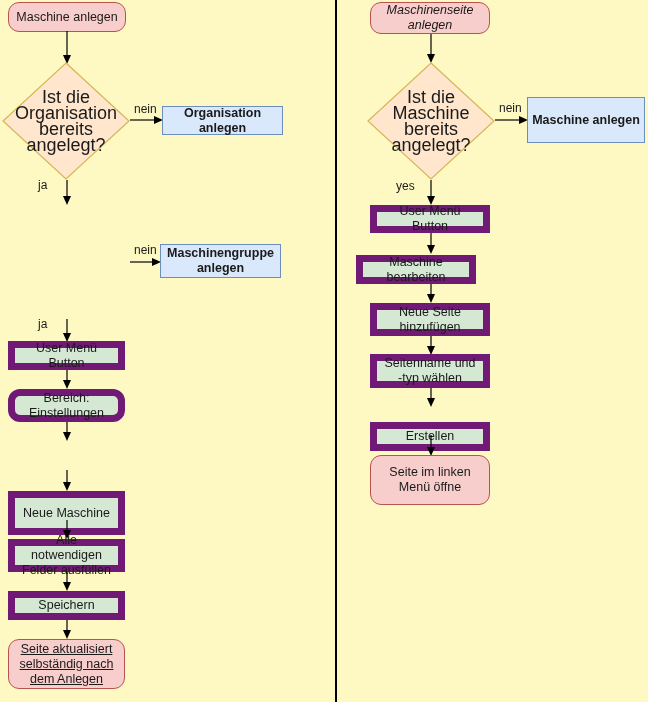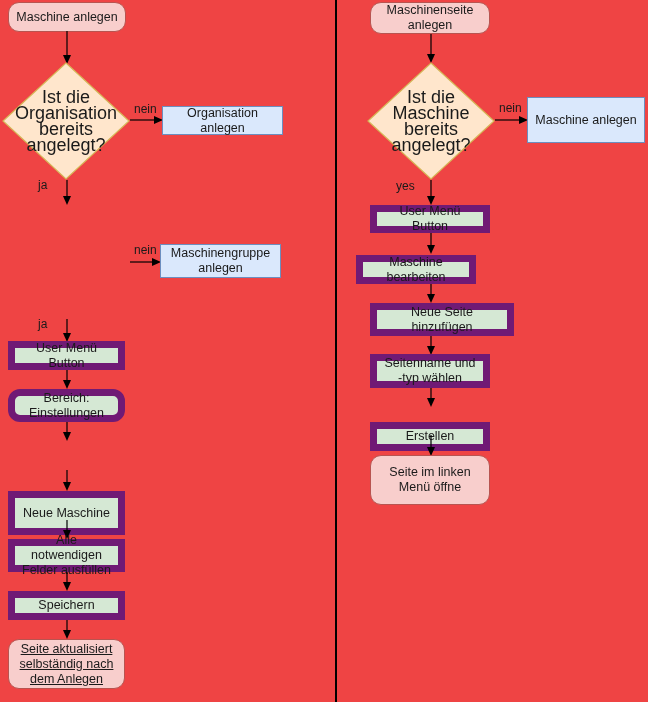--- a/index.html
+++ b/index.html
@@ -8,21 +8,21 @@
     background: #ffffff;
   }
   body {
     font-family: "Liberation Sans", sans-serif;
     -webkit-font-smoothing: antialiased;
   }
   #canvas {
     position: relative;
     width: 648px;
     height: 702px;
-    background: #ef4444;
+    background: #fef9c3;
     overflow: hidden;
   }
   .node {
     position: absolute;
     box-sizing: border-box;
     display: flex;
     align-items: center;
     justify-content: center;
     text-align: center;
     font-size: 12.5px;
@@ -35,20 +35,21 @@
     border: 1px solid #b85450;
     border-radius: 11px;
   }
   .node.process {
     background: #d5e8d4;
     border: 7px solid #701a75;
   }
   .node.alt {
     background: #dae8fc;
     border: 1px solid #6c8ebf;
+    font-weight: bold;
   }
   .diamond {
     position: absolute;
   }
   .diamond svg {
     display: block;
     position: absolute;
     top: 0;
     left: 0;
   }
@@ -194,21 +195,21 @@
     <line x1="7" y1="0" x2="7" y2="12"></line>
     <polygon points="7,19 3,10 11,10"></polygon>
   </svg>
 
   <div class="node terminator" style="left:8px; top:639px; width:117px; height:50px;text-decoration:underline;">
     <span>Seite aktualisiert selbständig nach dem Anlegen</span>
   </div>
 
   <div class="divider" style="left:335px; top:0px; width:2px; height:702px;"></div>
 
-  <div class="node terminator" style="left:370px; top:2px; width:120px; height:32px;">
+  <div class="node terminator" style="left:370px; top:2px; width:120px; height:32px;font-style:italic;">
     <span>Maschinenseite anlegen</span>
   </div>
 
   <svg class="edge" style="left:424px; top:34px; width:14px; height:30px;" viewBox="0 0 14 30">
     <line x1="7" y1="0" x2="7" y2="22"></line>
     <polygon points="7,29 3,20 11,20"></polygon>
   </svg>
 
   <div class="diamond" style="left:367px; top:62px; width:128px; height:118px;">
     <svg width="128" height="118" viewBox="0 0 128 118">
@@ -244,21 +245,21 @@
   </svg>
 
   <div class="node process" style="left:356px; top:255px; width:120px; height:29px;">
     <span>Maschine bearbeiten</span>
   </div>
   <svg class="edge" style="left:424px; top:284px; width:14px; height:20px;" viewBox="0 0 14 20">
     <line x1="7" y1="0" x2="7" y2="12"></line>
     <polygon points="7,19 3,10 11,10"></polygon>
   </svg>
 
-  <div class="node process" style="left:370px; top:303px; width:144px; height:33px;">
+  <div class="node process" style="left:370px; top:303px; width:120px; height:33px;">
     <span>Neue Seite hinzufügen</span>
   </div>
   <svg class="edge" style="left:424px; top:336px; width:14px; height:20px;" viewBox="0 0 14 20">
     <line x1="7" y1="0" x2="7" y2="12"></line>
     <polygon points="7,19 3,10 11,10"></polygon>
   </svg>
 
   <div class="node process" style="left:370px; top:354px; width:120px; height:34px;">
     <span>Seitenname und -typ wählen</span>
   </div>

